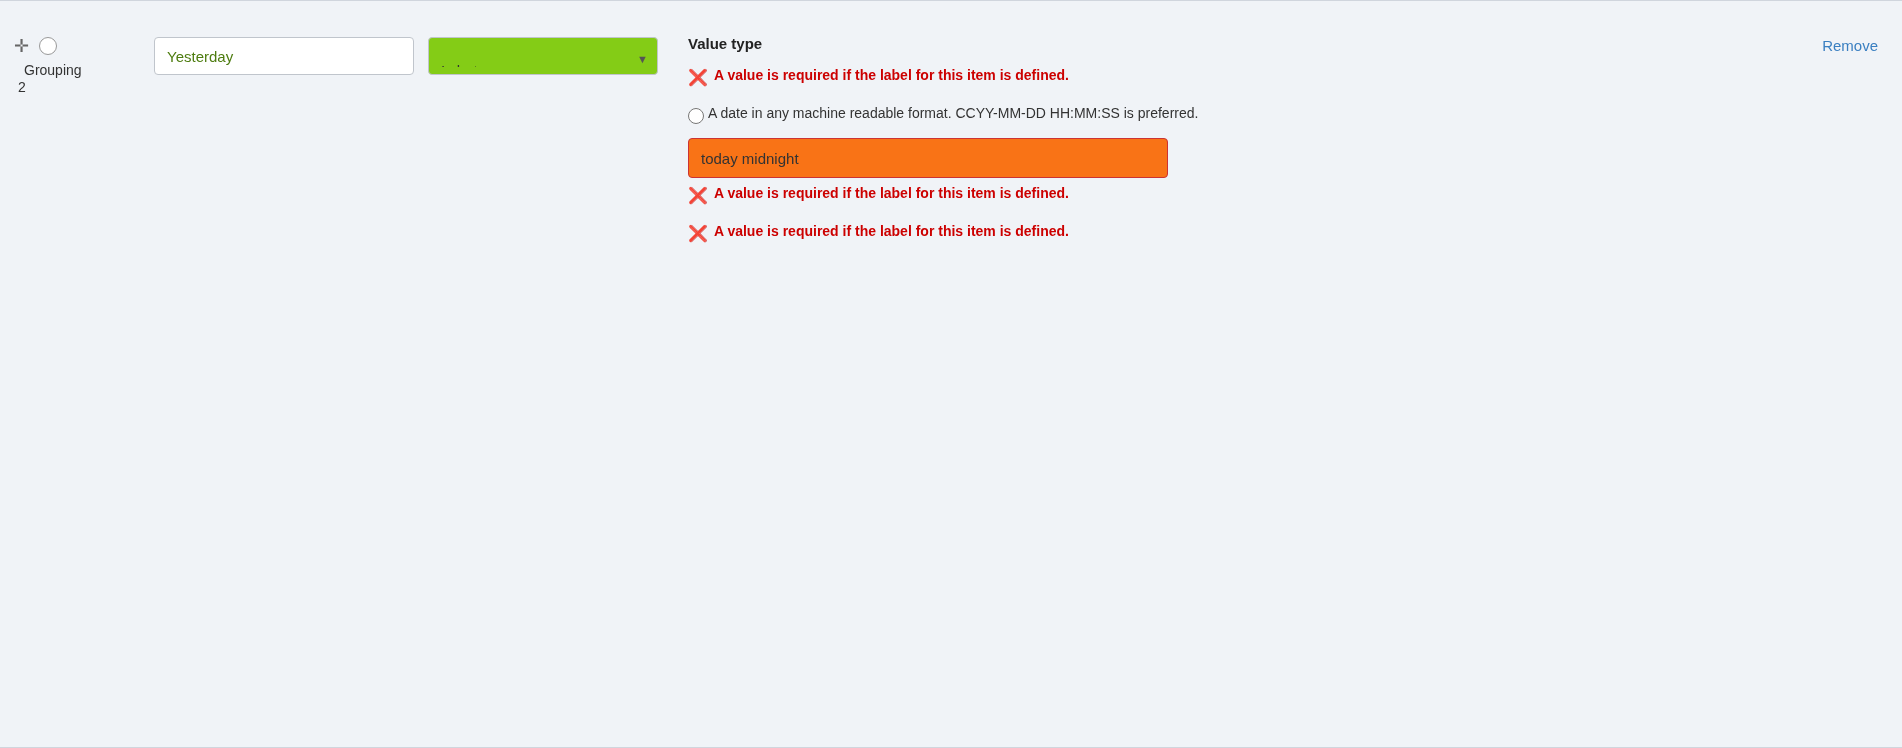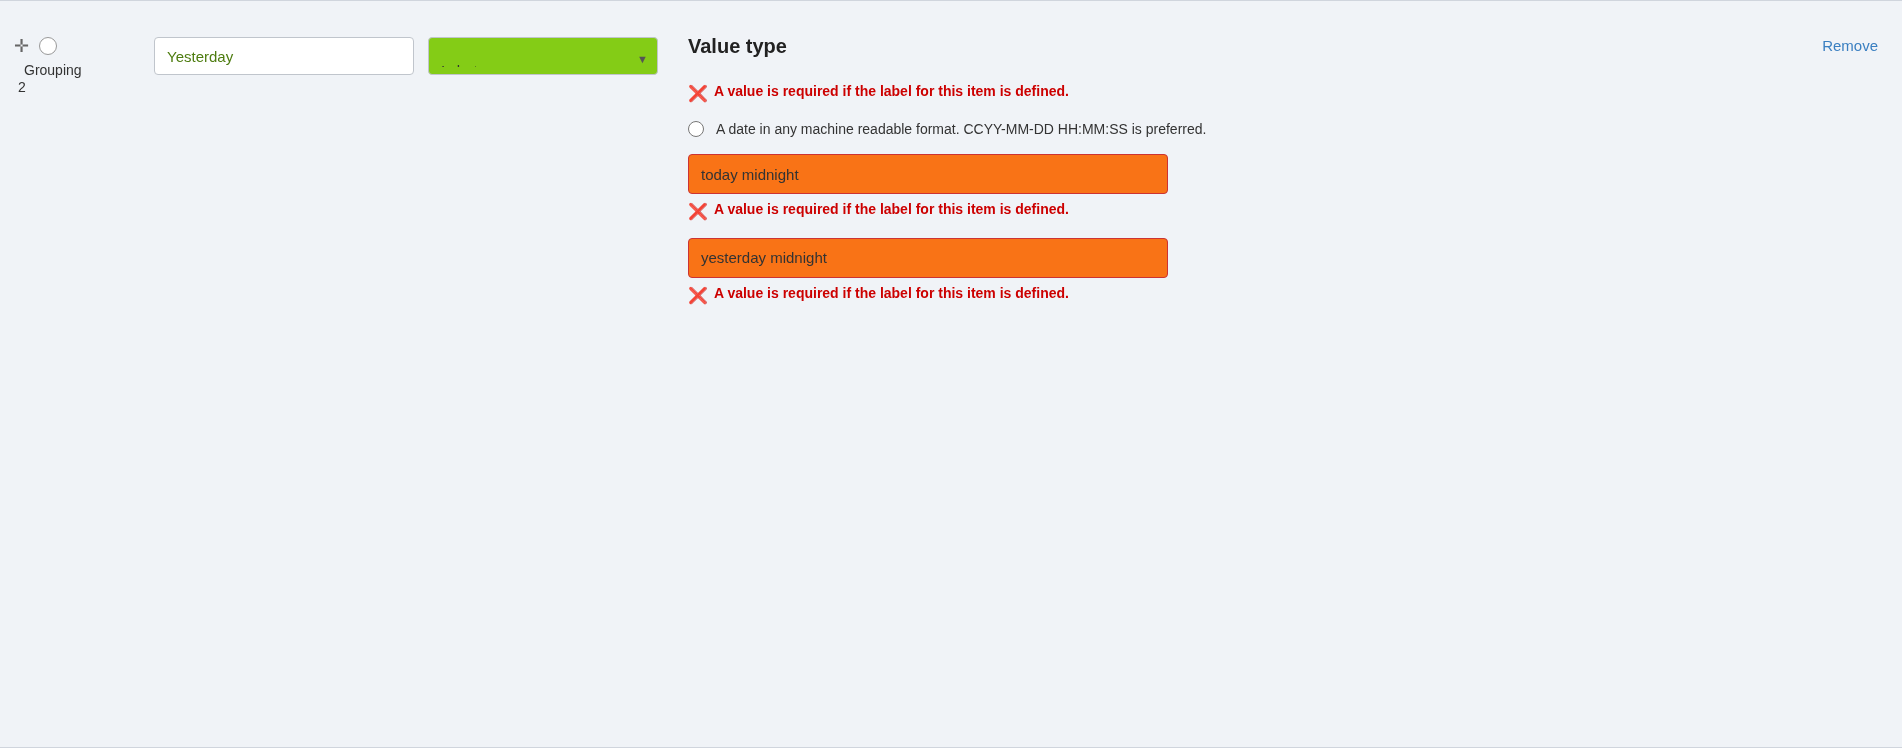--- a/index.html
+++ b/index.html
@@ -132,24 +132,24 @@
       display: flex;
       justify-content: space-between;
       align-items: flex-start;
     }
 
     .value-type-block {
       flex: 1;
     }
 
     .value-type-title {
-      font-size: 20px;
+      font-size: 15px;
       font-weight: bold;
       color: #222;
-      margin-bottom: 24px;
+      margin-bottom: 14px;
     }
 
     .error-message {
       display: flex;
       align-items: flex-start;
       gap: 6px;
       color: #cc0000;
       font-size: 14px;
       font-weight: bold;
       line-height: 1.4;
@@ -158,22 +158,22 @@
 
     .error-icon {
       font-size: 16px;
       color: #cc0000;
       flex-shrink: 0;
       margin-top: 1px;
     }
 
     .radio-option {
       display: flex;
-      align-items: flex-start;
-      gap: 12px;
+      align-items: flex-end;
+      gap: 4px;
       margin-bottom: 14px;
     }
 
     .radio-option input[type="radio"] {
       margin-top: 2px;
       flex-shrink: 0;
       width: 16px;
       height: 16px;
       cursor: pointer;
     }
@@ -263,23 +263,20 @@
 
 
           <div class="value-input-wrapper">
             <input type="text" class="value-input" value="today midnight" style="">
           </div>
           <div class="error-message">
             <span class="error-icon">❌</span>
             <span>A value is required if the label for this item is defined.</span>
           </div>
 
-          <div class="value-input-wrapper" style="margin-top:12px;">
-            <input type="text" class="value-input" value="yesterday midnight" style="">
-          </div>
           <div class="error-message">
             <span class="error-icon">❌</span>
             <span>A value is required if the label for this item is defined.</span>
           </div>
 
         </div>
 
         <a class="remove-link" href="#">Remove</a>
       </div>
     </div>

